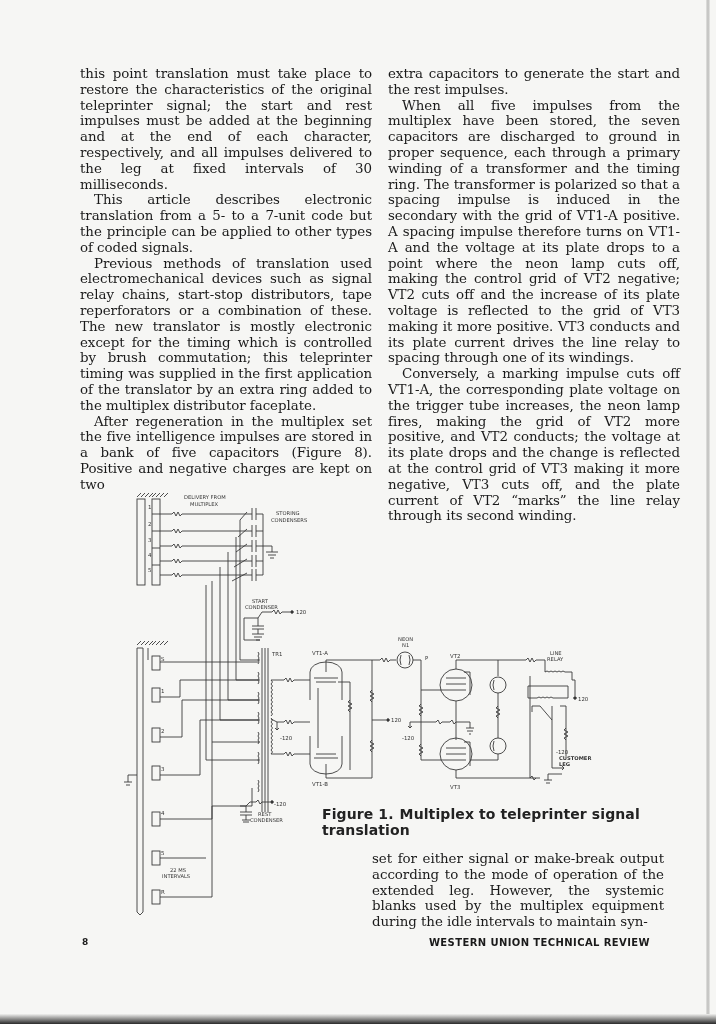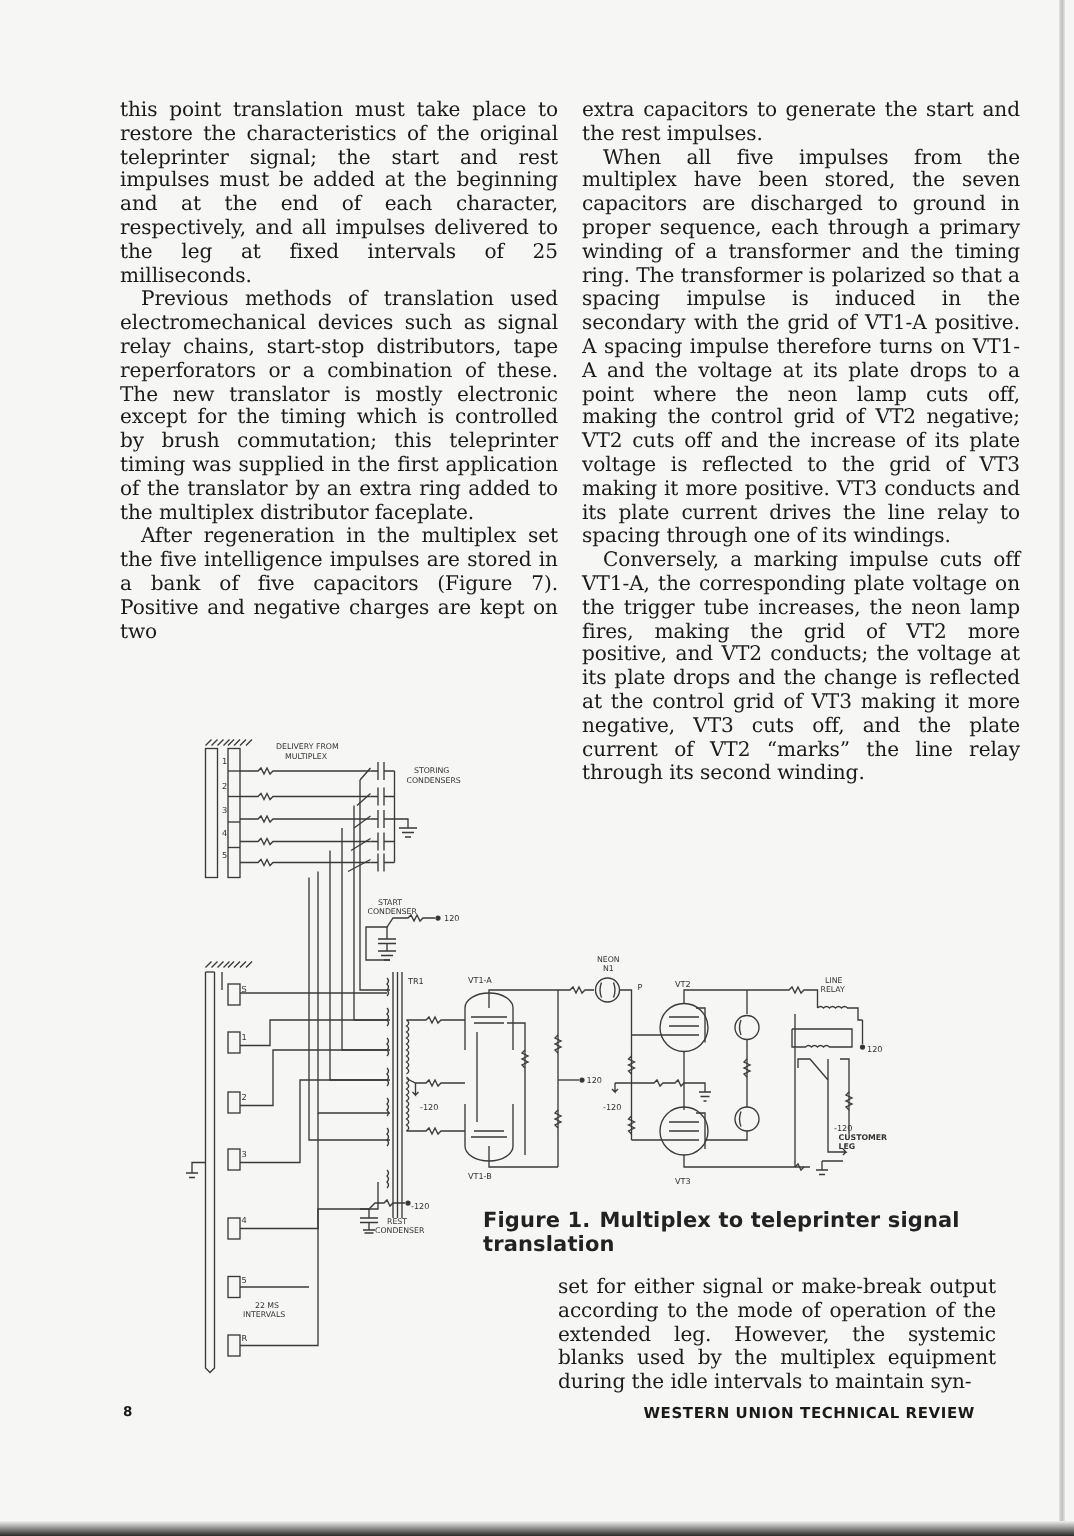--- a/index.html
+++ b/index.html
@@ -55,23 +55,24 @@
     fill: #333;
   }
 </style>
 </head>
 <body>
 
 <div class="page-edge"></div>
 <div class="page-bottom"></div>
 
 <div class="col" id="col-left">
-  <p>this point translation must take place to restore the characteristics of the original teleprinter signal; the start and rest impulses must be added at the beginning and at the end of each character, respectively, and all impulses delivered to the leg at fixed intervals of 25 milliseconds.</p>
+  <p>this point translation must take place to restore the characteristics of the original teleprinter signal; the start and rest impulses must be added at the beginning and at the end of each character, respectively, and all impulses delivered to the leg at fixed intervals of 30 milliseconds.</p>
+  <p class="ind">This article describes electronic translation from a 5- to a 7-unit code but the principle can be applied to other types of coded signals.</p>
   <p class="ind">Previous methods of translation used electromechanical devices such as signal relay chains, start-stop distributors, tape reperforators or a combination of these. The new translator is mostly electronic except for the timing which is controlled by brush commutation; this teleprinter timing was supplied in the first application of the translator by an extra ring added to the multiplex distributor faceplate.</p>
-  <p class="ind">After regeneration in the multiplex set the five intelligence impulses are stored in a bank of five capacitors (Figure 7). Positive and negative charges are kept on two</p>
+  <p class="ind">After regeneration in the multiplex set the five intelligence impulses are stored in a bank of five capacitors (Figure 8). Positive and negative charges are kept on two</p>
 </div>
 
 <div class="col" id="col-right-top">
   <p>extra capacitors to generate the start and the rest impulses.</p>
   <p class="ind">When all five impulses from the multiplex have been stored, the seven capacitors are discharged to ground in proper sequence, each through a primary winding of a transformer and the timing ring. The transformer is polarized so that a spacing impulse is induced in the secondary with the grid of VT1-A positive. A spacing impulse therefore turns on VT1-A and the voltage at its plate drops to a point where the neon lamp cuts off, making the control grid of VT2 negative; VT2 cuts off and the increase of its plate voltage is reflected to the grid of VT3 making it more positive. VT3 conducts and its plate current drives the line relay to spacing through one of its windings.</p>
   <p class="ind">Conversely, a marking impulse cuts off VT1-A, the corresponding plate voltage on the trigger tube increases, the neon lamp fires, making the grid of VT2 more positive, and VT2 conducts; the voltage at its plate drops and the change is reflected at the control grid of VT3 making it more negative, VT3 cuts off, and the plate current of VT2 “marks” the line relay through its second winding.</p>
 </div>
 
 <div class="col" id="col-right-bottom">
   <p>set for either signal or make-break output according to the mode of operation of the extended leg. However, the systemic blanks used by the multiplex equipment during the idle intervals to maintain syn-</p>

